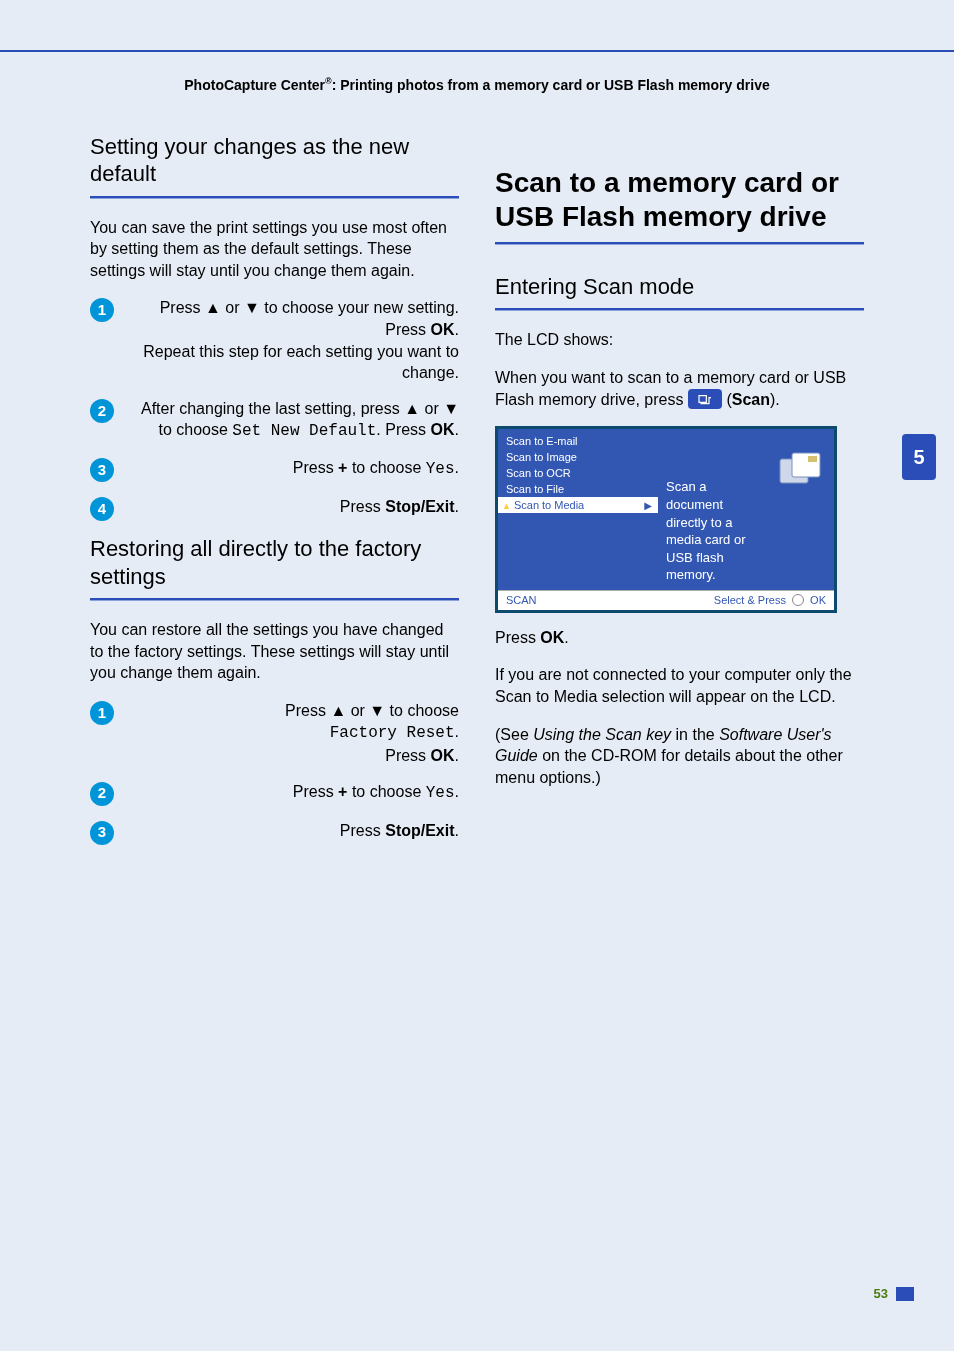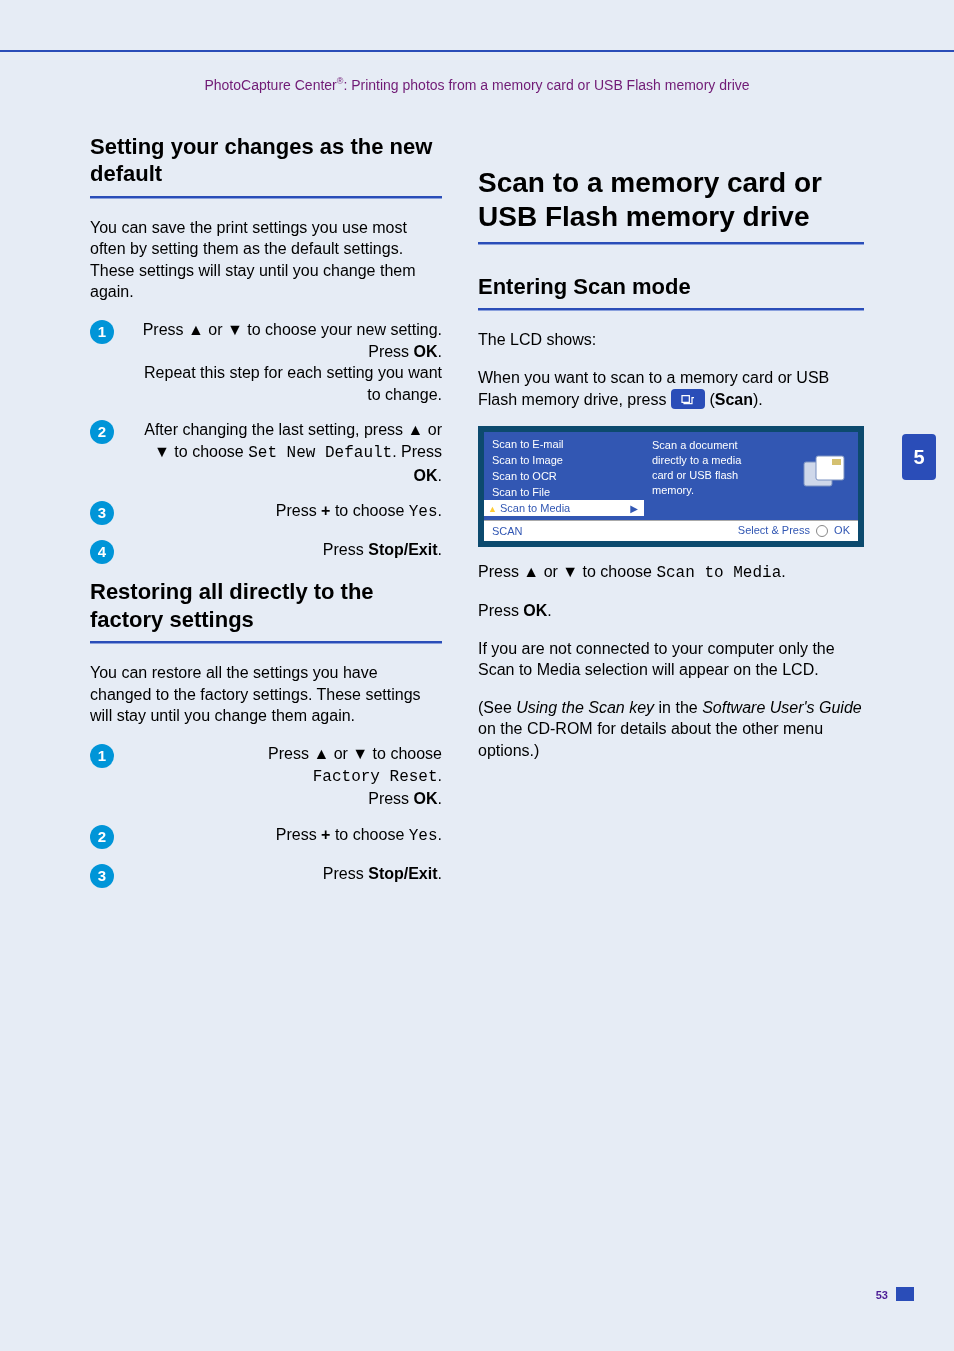--- a/index.html
+++ b/index.html
@@ -14,34 +14,35 @@
   }
   .top-rule {
     position: absolute;
     left: 0; right: 0; top: 50px;
     height: 2px;
     background: #2a4db8;
   }
   .running-head {
     text-align: center;
     font-size: 14px;
-    color: #701a75;
+    color: #000000;
     margin-top: 28px;
     margin-bottom: 40px;
+    font-weight: bold;
   }
   .running-head sup { font-size: 9px; vertical-align: super; }
   .columns {
     display: flex;
     gap: 36px;
     padding: 0 50px;
   }
   .col { flex: 1; }
   h2.section {
     font-size: 22px;
-    font-weight: bold;
+    font-weight: normal;
     margin-bottom: 8px;
     line-height: 1.25;
   }
   h1.big-section {
     font-size: 28px;
     font-weight: bold;
     margin-bottom: 8px;
     line-height: 1.22;
     margin-top: 33px;
   }
@@ -95,22 +96,22 @@
     background: #2a4db8;
     border-radius: 4px;
     color: #fff;
     vertical-align: middle;
     position: relative;
     top: -1px;
   }
   .scan-key svg { width: 16px; height: 14px; }
   
   .lcd {
-    width: 386px;
-    border: 6px solid #0c4a6e;
+    width: 342px;
+    border: 3px solid #0c4a6e;
     background: #fff;
     margin: 4px 0 14px 0;
     font-size: 11px;
   }
   .lcd-top { display: flex; }
   .lcd-menu {
     width: 160px;
     background: #3257b3;
     color: #fff;
     padding: 4px 0;
@@ -131,23 +132,24 @@
   .lcd-menu .item.sel .tri-up { color: #ffcc33; font-size: 9px; margin-right: 3px;}
   .lcd-menu .item.sel .tri-r { color: #3257b3; font-size: 10px;}
   .lcd-right {
     flex: 1;
     background: #3257b3;
     color: #fff;
     padding: 6px 8px;
     position: relative;
   }
   .lcd-desc {
-    font-size: 11px;
+    font-size: 13px;
     line-height: 1.35;
     max-width: 95px;
+    margin-top: 43px;
   }
   .card-icon {
     position: absolute;
     right: 10px; top: 22px;
     width: 46px; height: 38px;
   }
   .lcd-bottom {
     display: flex;
     justify-content: space-between;
     padding: 3px 8px;
@@ -179,23 +181,23 @@
     font-weight: bold;
     font-size: 20px;
     display: flex;
     align-items: center;
     justify-content: center;
   }
   .page-num {
     position: absolute;
     right: 66px;
     bottom: 50px;
-    font-size: 11px;
-    font-weight: bold;
-    color: #4c1d95;
+    font-size: 13px;
+    font-weight: bold;
+    color: #4d7c0f;
   }
   .page-tick {
     position: absolute;
     right: 40px;
     bottom: 50px;
     width: 18px; height: 14px;
     background: #2a4db8;
   }
 </style>
 </head>
@@ -309,23 +311,20 @@
         <span>SCAN</span>
         <span>
           <span>Select &amp; Press</span>
           <span class="ok-ring"></span>
           <span>OK</span>
         </span>
       </div>
     </div>
 
     <p class="body">
-      <span>Press ▲ or ▼ to choose </span><span class="mono">Scan to Media</span><span>.</span>
-    </p>
-    <p class="body">
       <span>Press </span><span class="bold">OK</span><span>.</span>
     </p>
     <p class="body">If you are not connected to your computer only the Scan to Media selection will appear on the LCD.</p>
     <p class="body">
       <span>(See </span><span class="italic">Using the Scan key</span><span> in the </span><span class="italic">Software User's Guide</span><span> on the CD-ROM for details about the other menu options.)</span>
     </p>
   </div>
 </div>
 
 <div class="side-tab">5</div>

